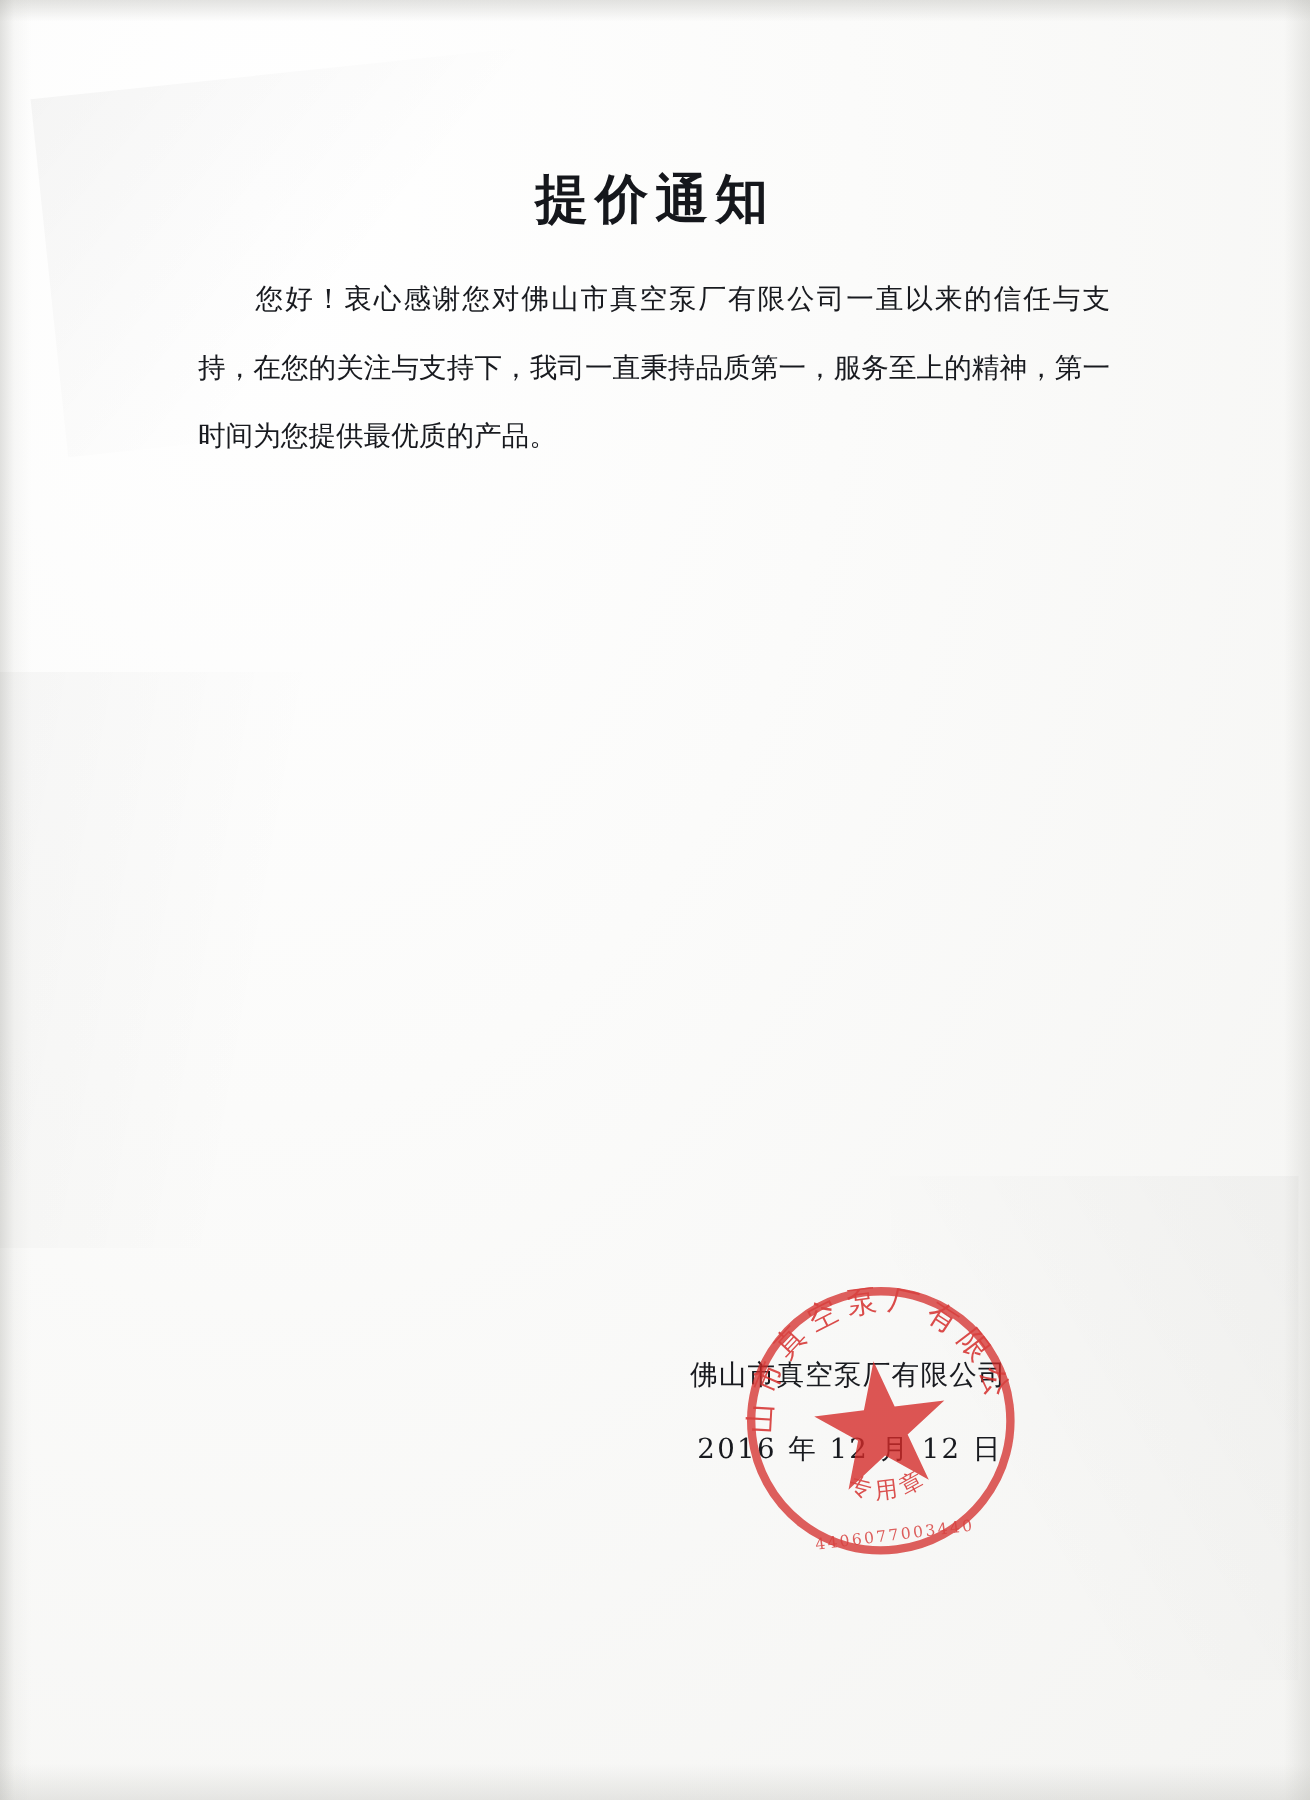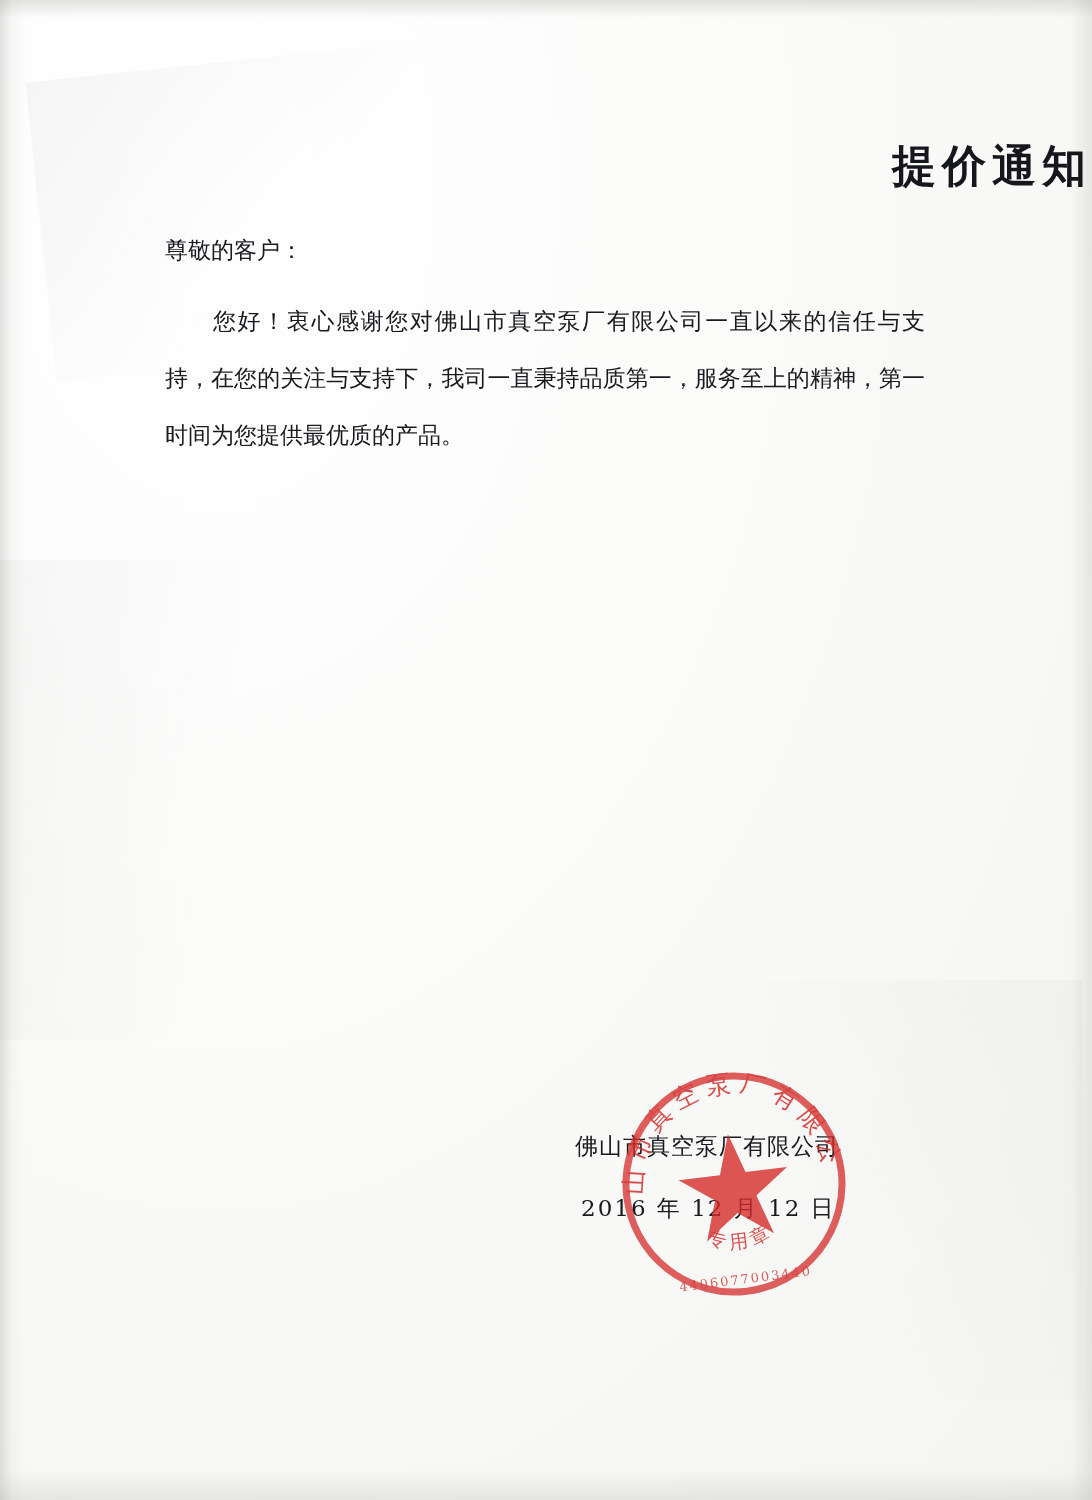--- a/index.html
+++ b/index.html
@@ -75,21 +75,21 @@
     position: absolute;
     inset: 0;
     padding: 0;
   }
 
   .doc-title {
     position: absolute;
     top: 108px;
     left: 0;
     width: 1092px;
-    text-align: right;
+    text-align: center;
     font-size: 44px;
     font-weight: bold;
     letter-spacing: 6px;
     color: #15171c;
     font-family: "DejaVu Serif", "Liberation Serif", serif;
   }
 
   .body-block {
     position: absolute;
     top: 222px;
@@ -153,21 +153,20 @@
   <div class="paper-edge-bottom"></div>
   <div class="crease-a"></div>
   <div class="crease-b"></div>
   <div class="crease-c"></div>
 
   <div class="content">
 
     <h1 class="doc-title">提价通知</h1>
 
     <div class="body-block">
-      <p class="salutation">尊敬的客户：</p>
       <p class="para">您好！衷心感谢您对佛山市真空泵厂有限公司一直以来的信任与支持，在您的关注与支持下，我司一直秉持品质第一，服务至上的精神，第一时间为您提供最优质的产品。</p>
     </div>
 
     <div class="sign-block">
       <p class="sign-company">佛山市真空泵厂有限公司</p>
       <p class="sign-date">2016 年 12 月 12 日</p>
     </div>
 
     <div class="seal">
       <svg width="244" height="244" viewBox="0 0 244 244" xmlns="http://www.w3.org/2000/svg">

